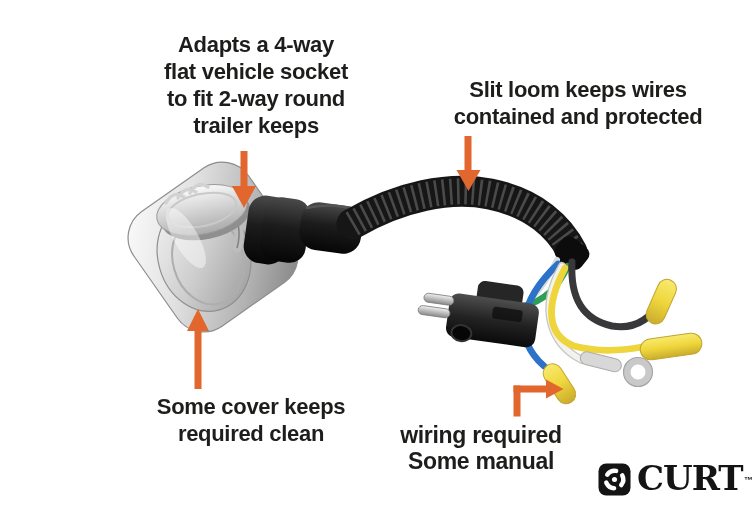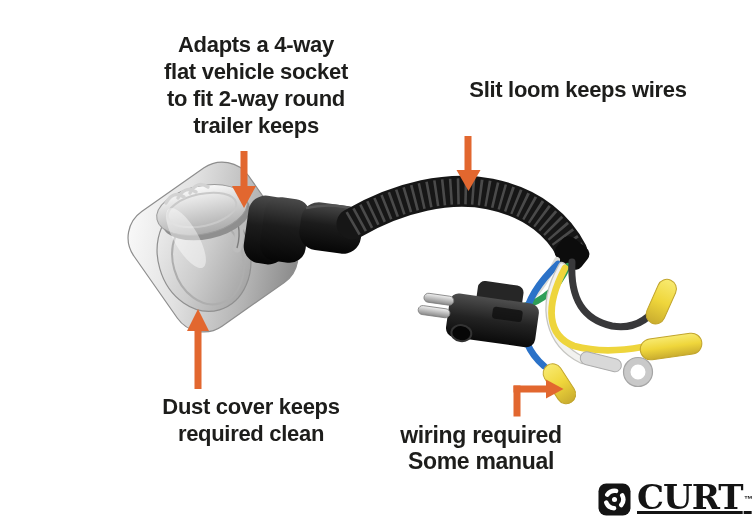--- a/index.html
+++ b/index.html
@@ -11,23 +11,22 @@
   .note{
     position:absolute;color:#1d1d1b;font-weight:700;text-align:center;
     font-size:22px;line-height:27px;letter-spacing:-0.3px;
   }
   .note span{display:block;}
   .note-adapter{left:128px;top:31px;width:256px;}
   .note-loom{left:428px;top:76px;width:300px;text-align:center;}
   .note-dust{left:126px;top:393px;width:250px;}
   .note-wiring{left:356px;top:422px;width:250px;font-size:23px;line-height:26px;}
   .logo{
-    position:absolute;left:598px;top:482px;display:flex;align-items:flex-end;gap:6px;
+    position:absolute;left:598px;top:463px;display:flex;align-items:flex-start;gap:6px;
     color:#141414;
-    text-decoration:underline;
   }
   .logo-word{
     font-family:"DejaVu Serif",serif;font-weight:700;font-size:34px;
     letter-spacing:-1px;line-height:34px;position:relative;top:-2px;
   }
   .logo-tm{font-size:9px;font-family:"Liberation Sans",sans-serif;vertical-align:top;position:relative;top:2px;left:1px;font-weight:700;}
 </style>
 </head>
 <body>
 
@@ -168,24 +167,25 @@
 
   <div class="note note-adapter">
     <span>Adapts a 4-way</span>
     <span>flat vehicle socket</span>
     <span>to fit 2-way round</span>
     <span>trailer keeps</span>
   </div>
 
   <div class="note note-loom">
     <span>Slit loom keeps wires</span>
+    <span>contained and protected</span>
   </div>
 
   <div class="note note-dust">
-    <span>Dust cover keeps</span>
+    <span>Some cover keeps</span>
     <span>required clean</span>
   </div>
 
   <div class="note note-wiring">
     <span>wiring required</span>
     <span>Some manual</span>
   </div>
 
   <div class="logo">
     <svg width="33" height="33" viewBox="0 0 34 34" aria-hidden="true">

